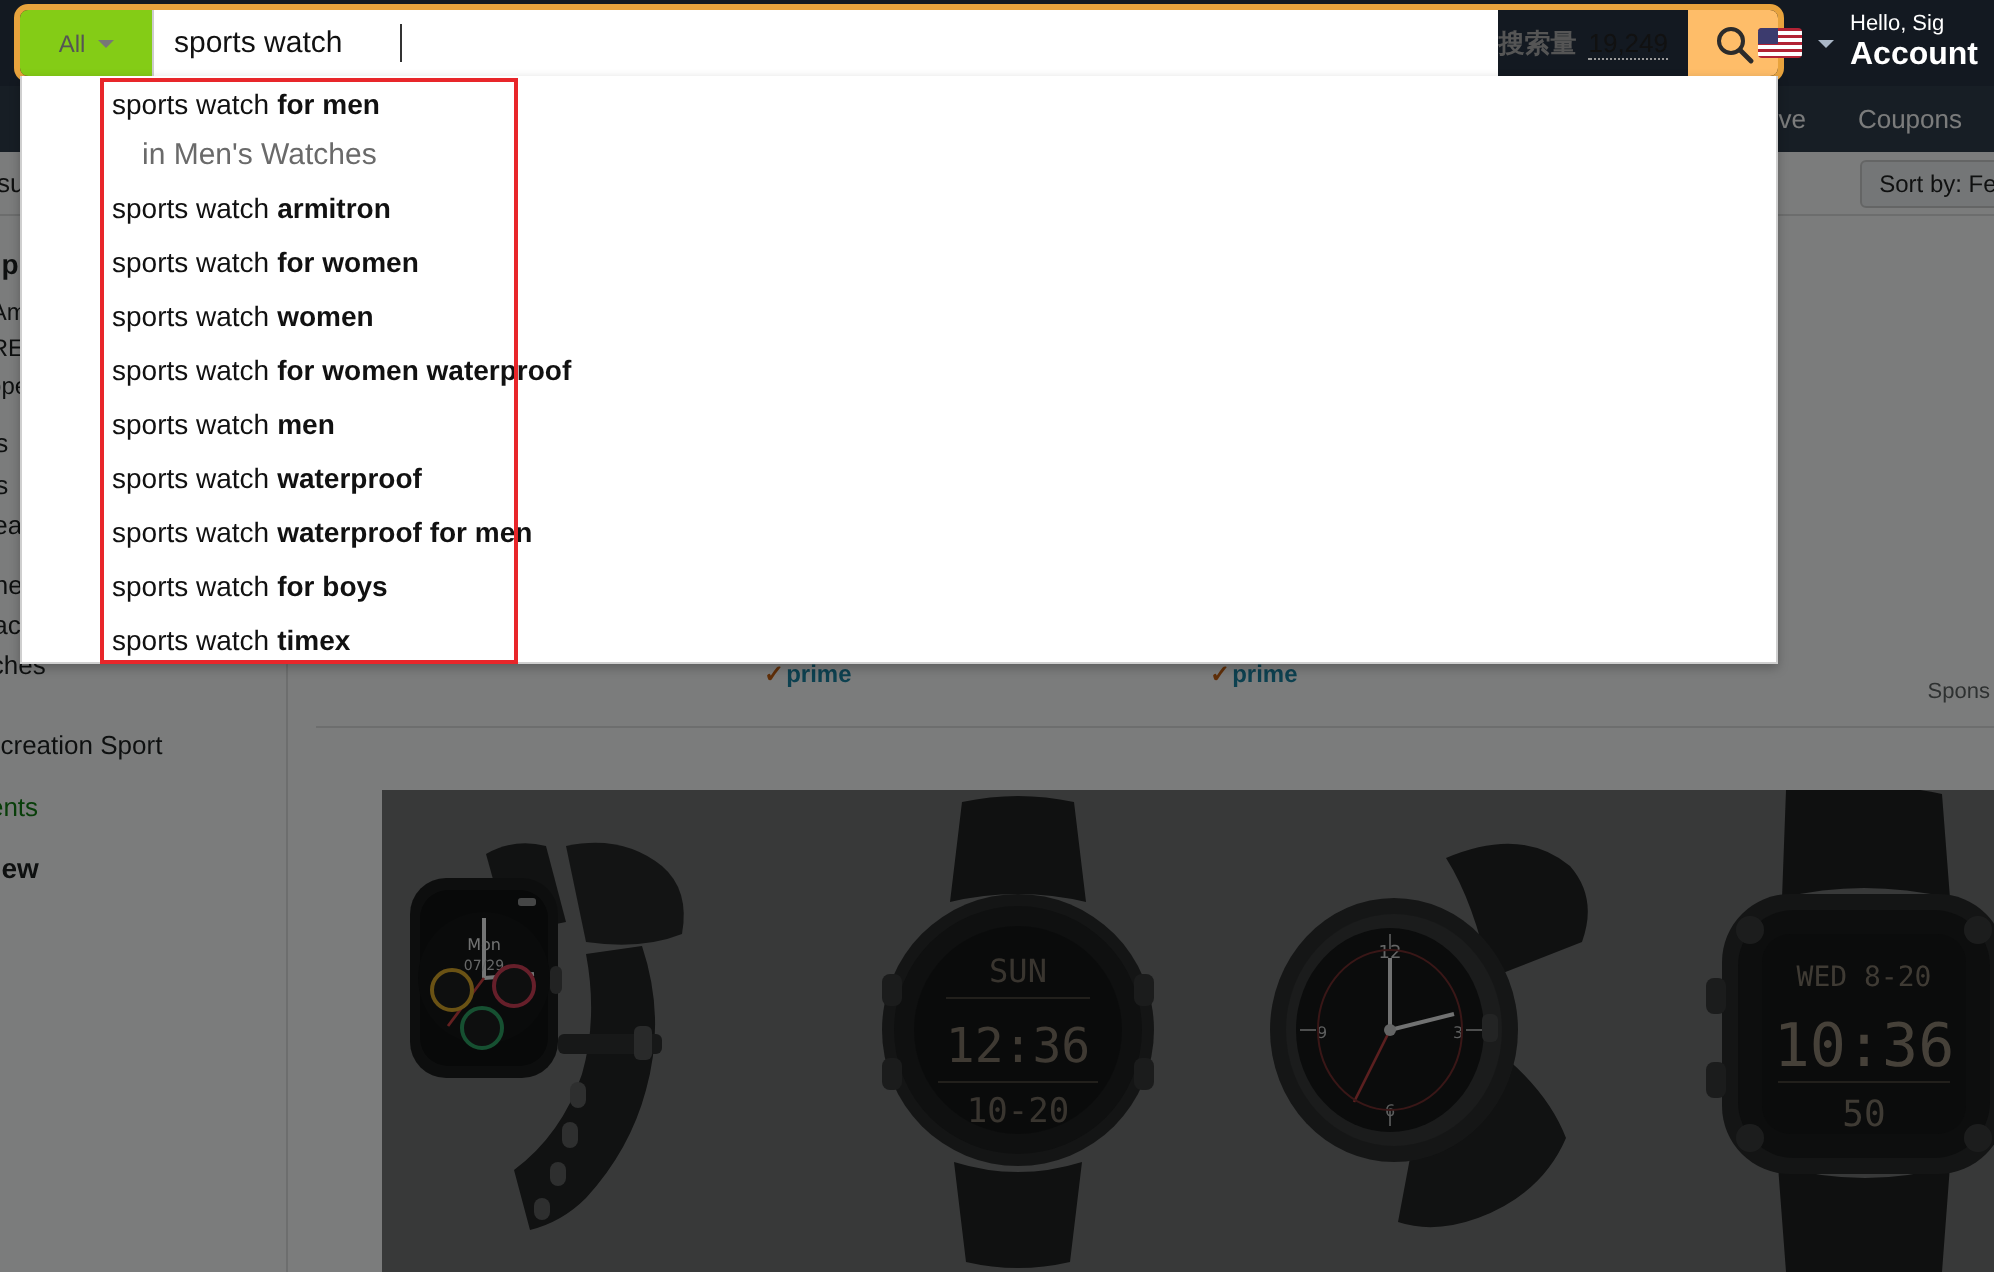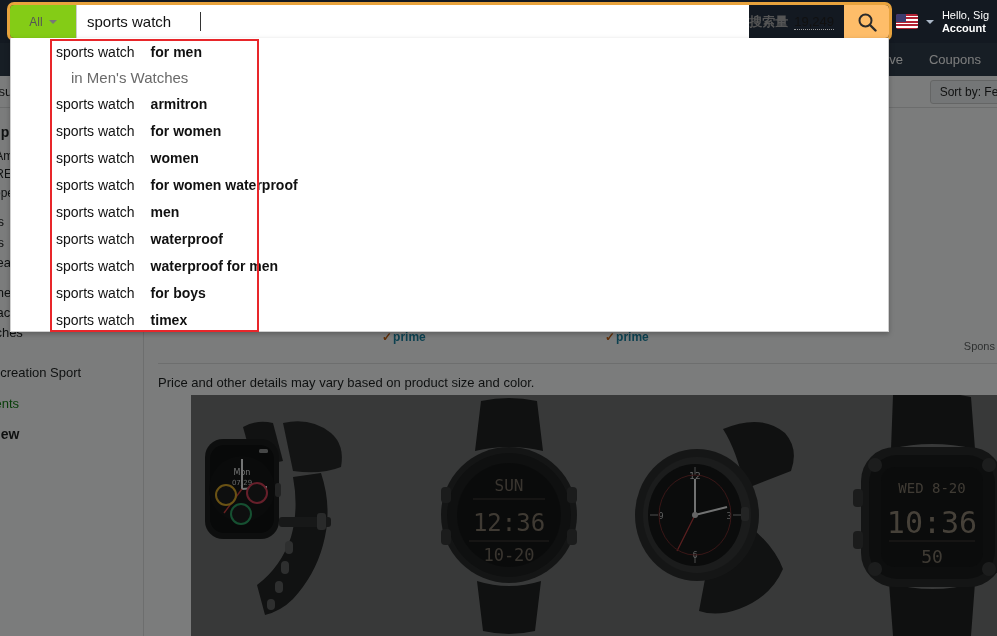--- a/index.html
+++ b/index.html
@@ -82,21 +82,21 @@
     background: linear-gradient(#b22234 0 11.5%, #fff 11.5% 23%, #b22234 23% 34.5%,
       #fff 34.5% 46%, #b22234 46% 57.5%, #fff 57.5% 69%, #b22234 69% 80.5%,
       #fff 80.5% 92%, #b22234 92% 100%);
     position: relative;
   }
   .flag::after {
     content: ""; position: absolute; left: 0; top: 0; width: 10px; height: 8px; background: #3c3b6e;
   }
   .acct-text { line-height: 1.15; }
   .acct-l1 { font-size: 11px; }
-  .acct-l2 { font-size: 11px; font-weight: bold; }
+  .acct-l2 { font-size: 16px; font-weight: bold; }
 
   
   .results-strip {
     position: absolute; left: 0; top: 76px; width: 997px; height: 32px;
     background: #fff; border-bottom: 1px solid #ddd;
     display: flex; align-items: center; justify-content: space-between;
   }
   .results-count { font-size: 13px; color: #111; padding-left: 2px; margin-left: -44px; white-space: nowrap;}
   .sort-by {
     margin-right: -32px; font-size: 12px; color: #111; background: #eff1f3;
@@ -153,21 +153,21 @@
     position: absolute; left: 10px; top: 38px; width: 879px; height: 294px;
     background: #ffffff; border: 1px solid #cfcfcf; border-top: none;
     box-shadow: 0 2px 5px rgba(0,0,0,.25);
   }
   .sug-item {
     height: 27px; display: flex; align-items: center;
     padding-left: 45px; font-size: 14px; color: #111; cursor: pointer;
     white-space: nowrap;
   }
   .sug-item .pref { color: #111; }
-  .sug-item .bold { font-weight: bold; color: #111; margin-left: 16px; }
+  .sug-item .bold { font-weight: bold; color: #111; margin-left: 4px; }
   .sug-dept {
     height: 25px; display: flex; align-items: center;
     padding-left: 60px; font-size: 15px; color: #6a6a6a; cursor: pointer;
   }
 
   
   #annot {
     position: absolute; left: 50px; top: 39px; width: 209px; height: 293px;
     border: 2px solid #e8262a; pointer-events: none;
   }
@@ -238,21 +238,20 @@
       <div class="sb-i">Brands</div>
       <div class="sb-i">rands</div>
     </div>
 
     <div class="prime-row">
       <span class="prime-badge" style="left:232px;">prime</span>
       <span class="prime-badge" style="left:455px;">prime</span>
     </div>
     <div class="sponsored-lbl">Spons</div>
     <div class="grid-sep"></div>
-    <div class="price-note">Price and other details may vary based on product size and color.</div>
 
     <div class="products">
 
       <div class="pcard">
         <svg viewBox="0 0 212 241" width="212" height="241">
           <rect width="212" height="241" fill="#6b6b6b"></rect>
           <g>
             <path d="M52 32 q14 -8 30 -4 l10 38 q-18 4 -30 2 Z" fill="#151515"></path>
             <path d="M92 28 q28 -6 48 10 q14 12 10 34 q-20 8 -48 4 Z" fill="#1a1a1a"></path>
             <path d="M130 78 q12 36 2 72 q-8 30 -30 54 q-12 12 -28 16 l-8 -30 q24 -18 34 -48 q8 -28 2 -60 Z" fill="#141414"></path>

